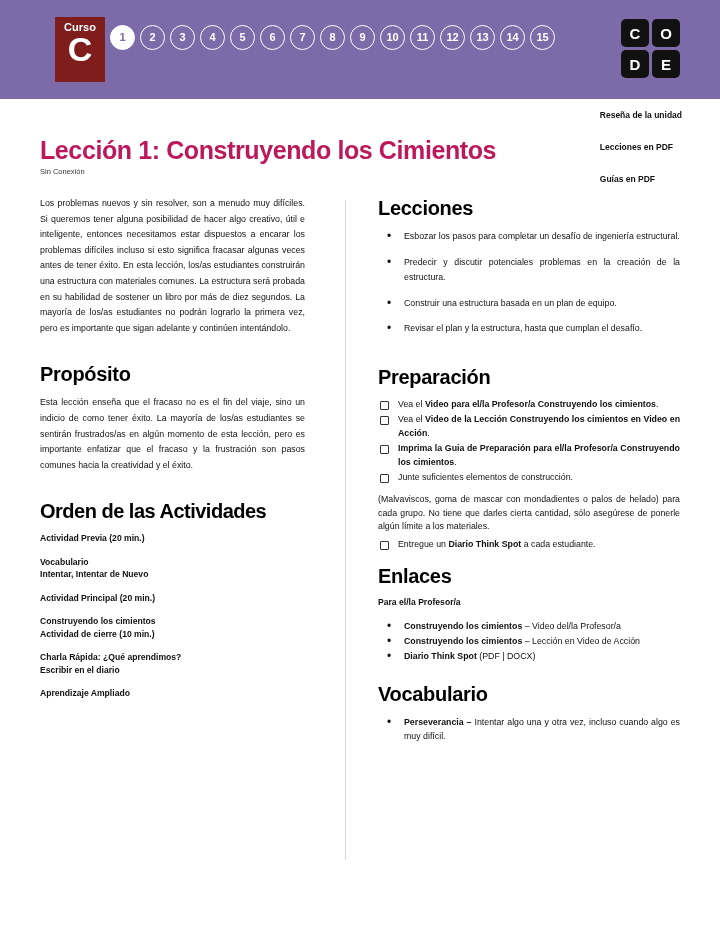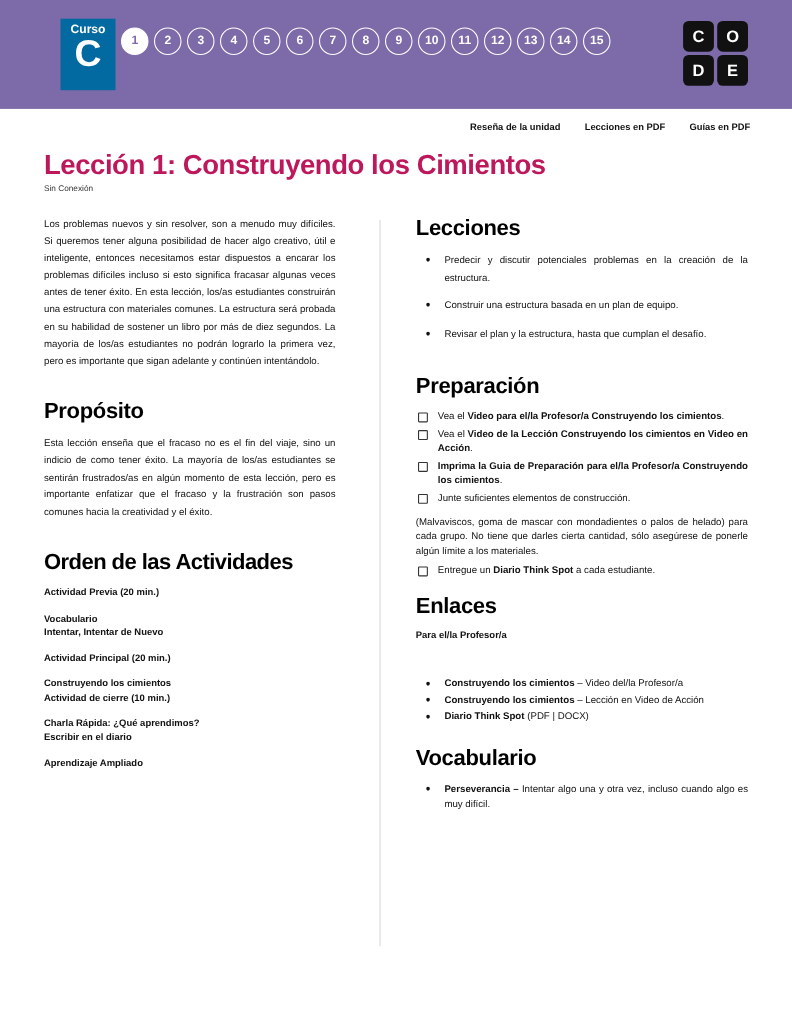--- a/index.html
+++ b/index.html
@@ -26,21 +26,21 @@
     background: #7d6aa8;
     display: flex;
     align-items: center;
   }
   .course-badge {
     position: absolute;
     left: 55px;
     top: 17px;
     width: 50px;
     height: 65px;
-    background: #0369a1;
+    background: #7f1d1d;
     color: #ffffff;
     display: flex;
     flex-direction: column;
     align-items: center;
     justify-content: flex-start;
     padding-top: 4px;
   }
   .course-badge .cb-word {
     font-size: 11px;
     font-weight: bold;
@@ -106,20 +106,21 @@
   
   .toplinks {
     position: absolute;
     top: 110px;
     right: 38px;
     display: flex;
     gap: 22px;
     font-size: 8.5px;
     font-weight: bold;
     color: #111111;
+    flex-direction: column;
   }
   .toplinks span { white-space: nowrap; }
 
   
   .title-area {
     position: absolute;
     top: 136px;
     left: 40px;
     width: 640px;
   }
@@ -239,21 +240,21 @@
     font-size: 8.8px;
     line-height: 13.6px;
     text-align: justify;
     margin: 8px 0 4px 0;
     color: #111;
   }
   .subhead {
     font-size: 8.6px;
     font-weight: bold;
     color: #111;
-    margin-bottom: 32px;
+    margin-bottom: 12px;
   }
   b, strong { font-weight: bold; }
 </style>
 </head>
 <body>
 
 <div class="page">
 
   <div class="header">
 
@@ -367,20 +368,21 @@
           <div class="act-block">
             <div>Aprendizaje Ampliado</div>
           </div>
         </div>
     </div>
 
     <div class="col-right">
 
       <h2 class="sec">Lecciones</h2>
       <ul class="bul" id="obj-list">
+          <li>Esbozar los pasos para completar un desafío de ingeniería estructural.</li>
           <li>Predecir y discutir potenciales problemas en la creación de la estructura.</li>
           <li>Construir una estructura basada en un plan de equipo.</li>
           <li>Revisar el plan y la estructura, hasta que cumplan el desafío.</li>
         </ul>
 
       <div class="gap-md"></div>
 
       <h2 class="sec">Preparación</h2>
       <ul class="chk" id="prep-list">
           <li><span>Vea el </span><b>Video para el/la Profesor/a Construyendo los cimientos</b><span>.</span></li>

